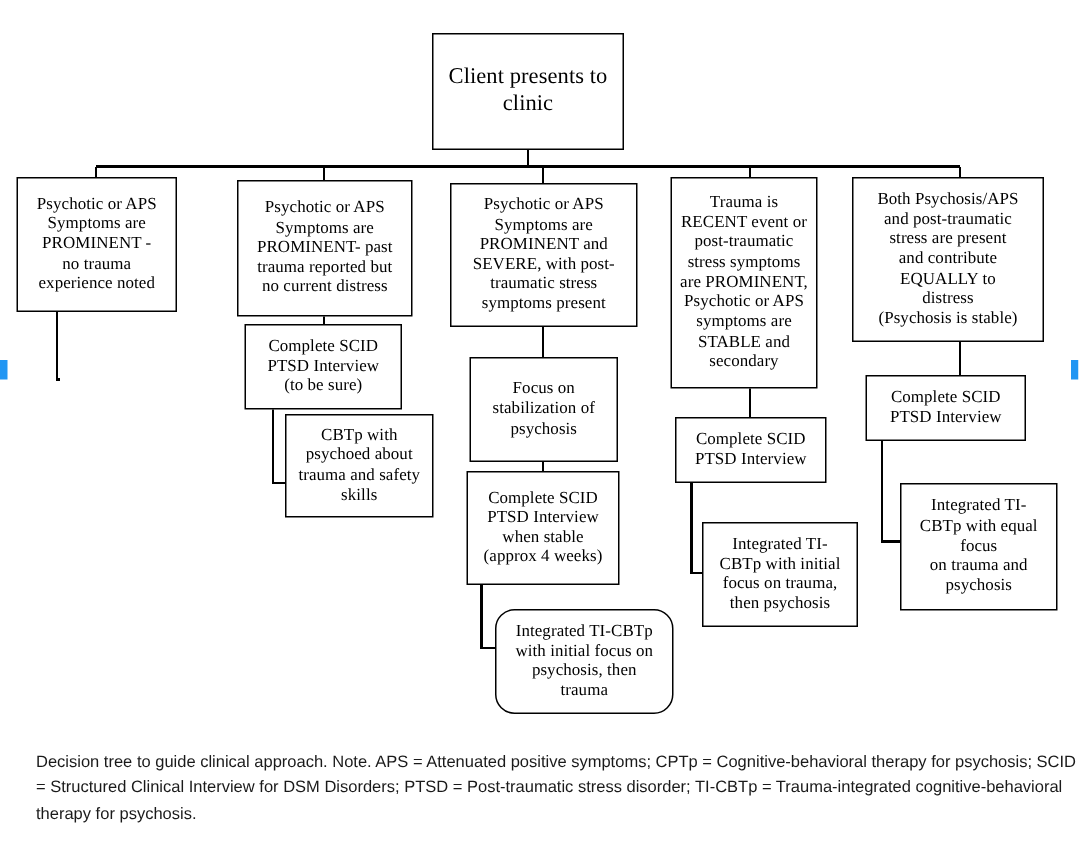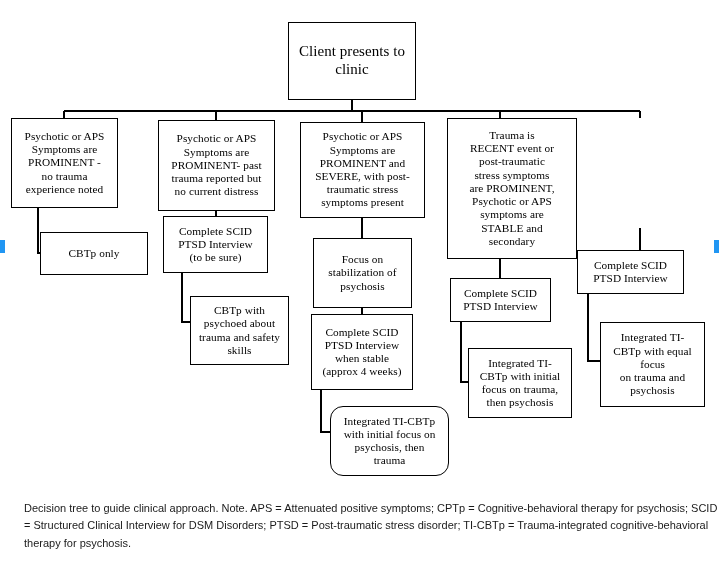--- a/index.html
+++ b/index.html
@@ -125,31 +125,30 @@
   </svg>
 
   <div class="node root" style="left:288px; top:22px; width:128px; height:78px;">Client presents to
 clinic</div>
 
   <div class="node" style="left:11px; top:118px; width:107px; height:90px;">Psychotic or APS
 Symptoms are
 PROMINENT -
 no trauma
 experience noted</div>
-  <div class="node" style="left:40px; top:232px; width:108px; height:43px;">CBTp only</div>
 
   <div class="node" style="left:158px; top:120px; width:117px; height:91px;">Psychotic or APS
 Symptoms are
 PROMINENT- past
 trauma reported but
 no current distress</div>
   <div class="node" style="left:163px; top:216px; width:105px; height:57px;">Complete SCID
 PTSD Interview
 (to be sure)</div>
-  <div class="node" style="left:190px; top:296px; width:99px; height:69px;">CBTp with
+  <div class="node" style="left:190px; top:276px; width:99px; height:69px;">CBTp with
 psychoed about
 trauma and safety
 skills</div>
 
   <div class="node" style="left:300px; top:122px; width:125px; height:96px;">Psychotic or APS
 Symptoms are
 PROMINENT and
 SEVERE, with post-
 traumatic stress
 symptoms present</div>
@@ -158,36 +157,43 @@
 psychosis</div>
   <div class="node" style="left:311px; top:314px; width:102px; height:76px;">Complete SCID
 PTSD Interview
 when stable
 (approx 4 weeks)</div>
   <div class="node" style="left:330px; top:406px; width:119px; height:70px;border-radius:13px;">Integrated TI-CBTp
 with initial focus on
 psychosis, then
 trauma</div>
 
-  <div class="node" style="left:447px; top:118px; width:130px; height:141px;">Trauma is
+  <div class="node" style="left:447px; top:118px; width:98px; height:141px;">Trauma is
 RECENT event or
 post-traumatic
 stress symptoms
 are PROMINENT,
 Psychotic or APS
 symptoms are
 STABLE and
 secondary</div>
   <div class="node" style="left:450px; top:278px; width:101px; height:44px;">Complete SCID
 PTSD Interview</div>
   <div class="node" style="left:468px; top:348px; width:104px; height:70px;">Integrated TI-
 CBTp with initial
 focus on trauma,
 then psychosis</div>
 
+  <div class="node" style="left:568px; top:118px; width:128px; height:110px;">Both Psychosis/APS
+and post-traumatic
+stress are present
+and contribute
+EQUALLY to
+distress
+(Psychosis is stable)</div>
   <div class="node" style="left:577px; top:250px; width:107px; height:44px;">Complete SCID
 PTSD Interview</div>
   <div class="node" style="left:600px; top:322px; width:105px; height:85px;">Integrated TI-
 CBTp with equal
 focus
 on trauma and
 psychosis</div>
 
   <div class="edge-artifact left"></div>
   <div class="edge-artifact right"></div>

